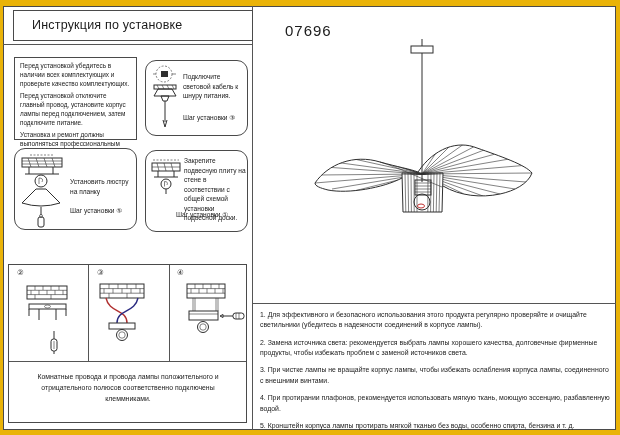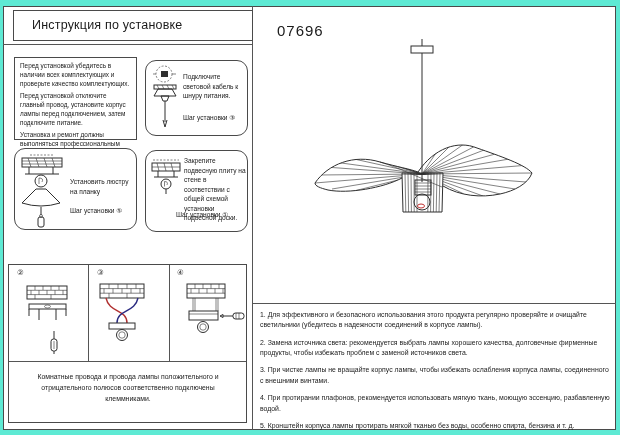--- a/index.html
+++ b/index.html
@@ -1,22 +1,22 @@
 <!DOCTYPE html>
 <html style="--wire-live: #b03030; --wire-neutral: #2a2a80; --bulb-accent: #c03030;"><head>
 <meta charset="utf-8">
 <style>
   html,body{margin:0;padding:0;background:#fff;}
-  #page{position:relative;width:620px;height:435px;background:#5eead4;font-family:"Liberation Sans",sans-serif;color:#1a1a1a;overflow:hidden;}
+  #page{position:relative;width:620px;height:435px;background:#eab308;font-family:"Liberation Sans",sans-serif;color:#1a1a1a;overflow:hidden;}
   .abs{position:absolute;}
   .line{background:#555;}
   .box{border:1px solid #4a4a4a;box-sizing:border-box;background:#fff;}
   .rbox{border:1px solid #4a4a4a;border-radius:11px;box-sizing:border-box;background:#fff;}
   .title{font-size:12.5px;letter-spacing:.2px;}
-  .model{font-size:15px;letter-spacing:1px;}
+  .model{font-size:15px;letter-spacing:1px;margin-left:8px;}
   .small{font-size:6.4px;line-height:1.4;}
   .small p{margin:0 0 3px 0;}
   .steptext{font-size:6.6px;line-height:1.45;}
   .steplabel{font-size:6.6px;}
   .panlabel{font-size:7.5px;}
   .caption{font-size:6.9px;line-height:1.6;text-align:center;}
   .mhead{font-size:7.5px;line-height:1.55;}
   .mitem{font-size:6.9px;line-height:1.5;margin:0 0 7px 0;}
   svg{display:block;}
   .ink{stroke:#2f2f2f;fill:none;stroke-width:1;}

